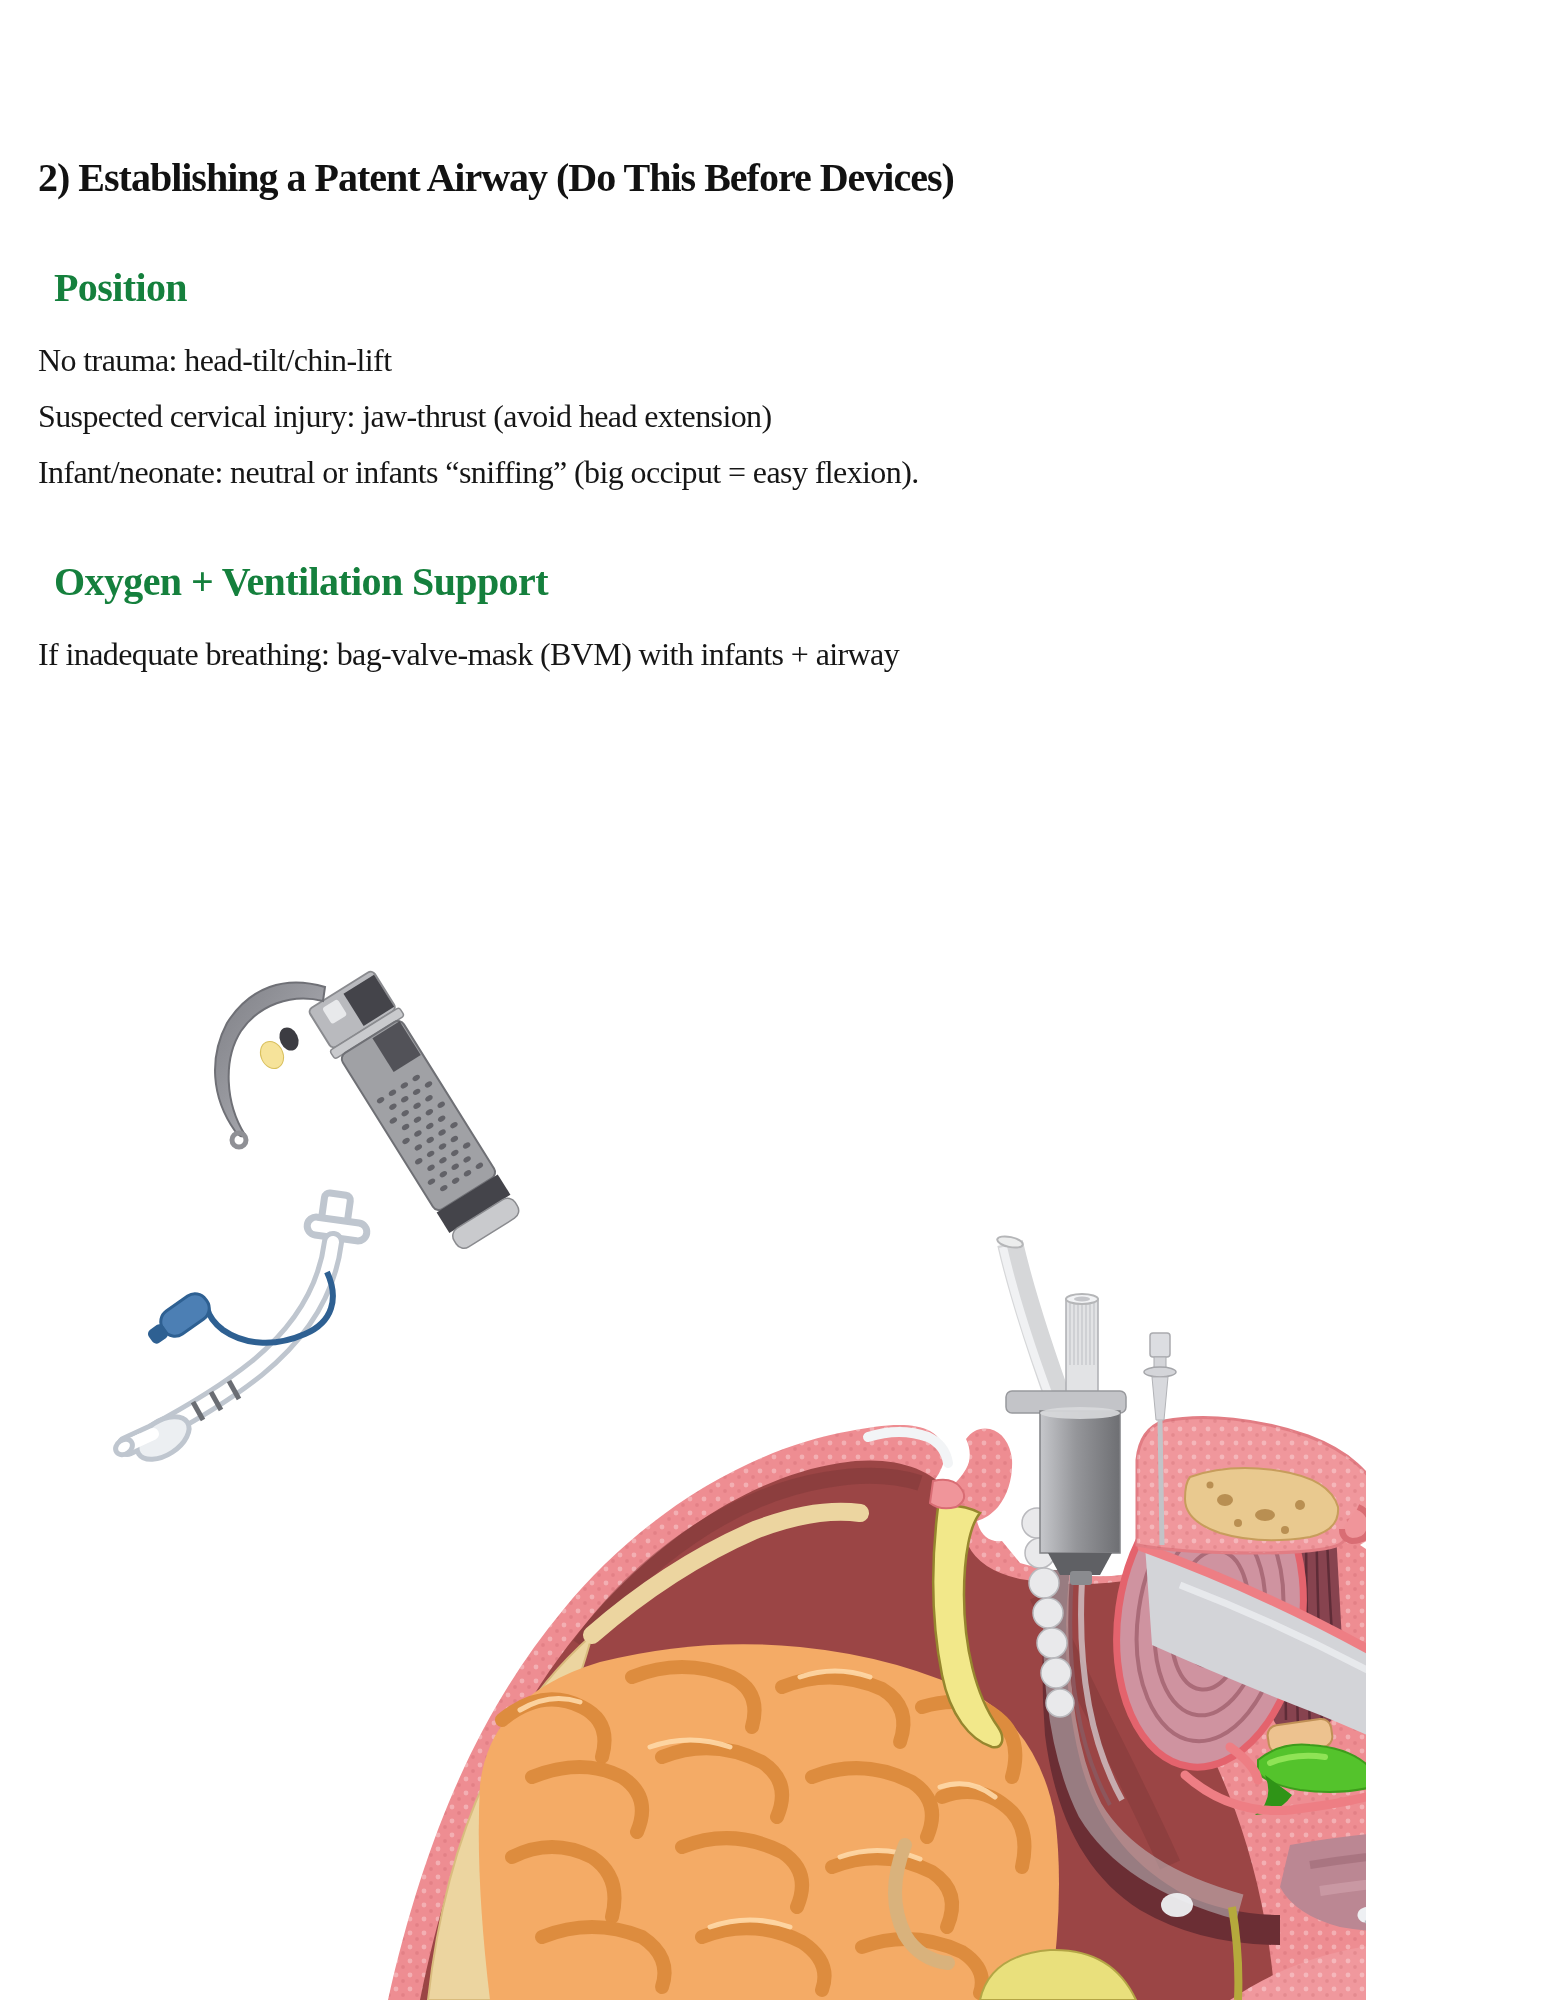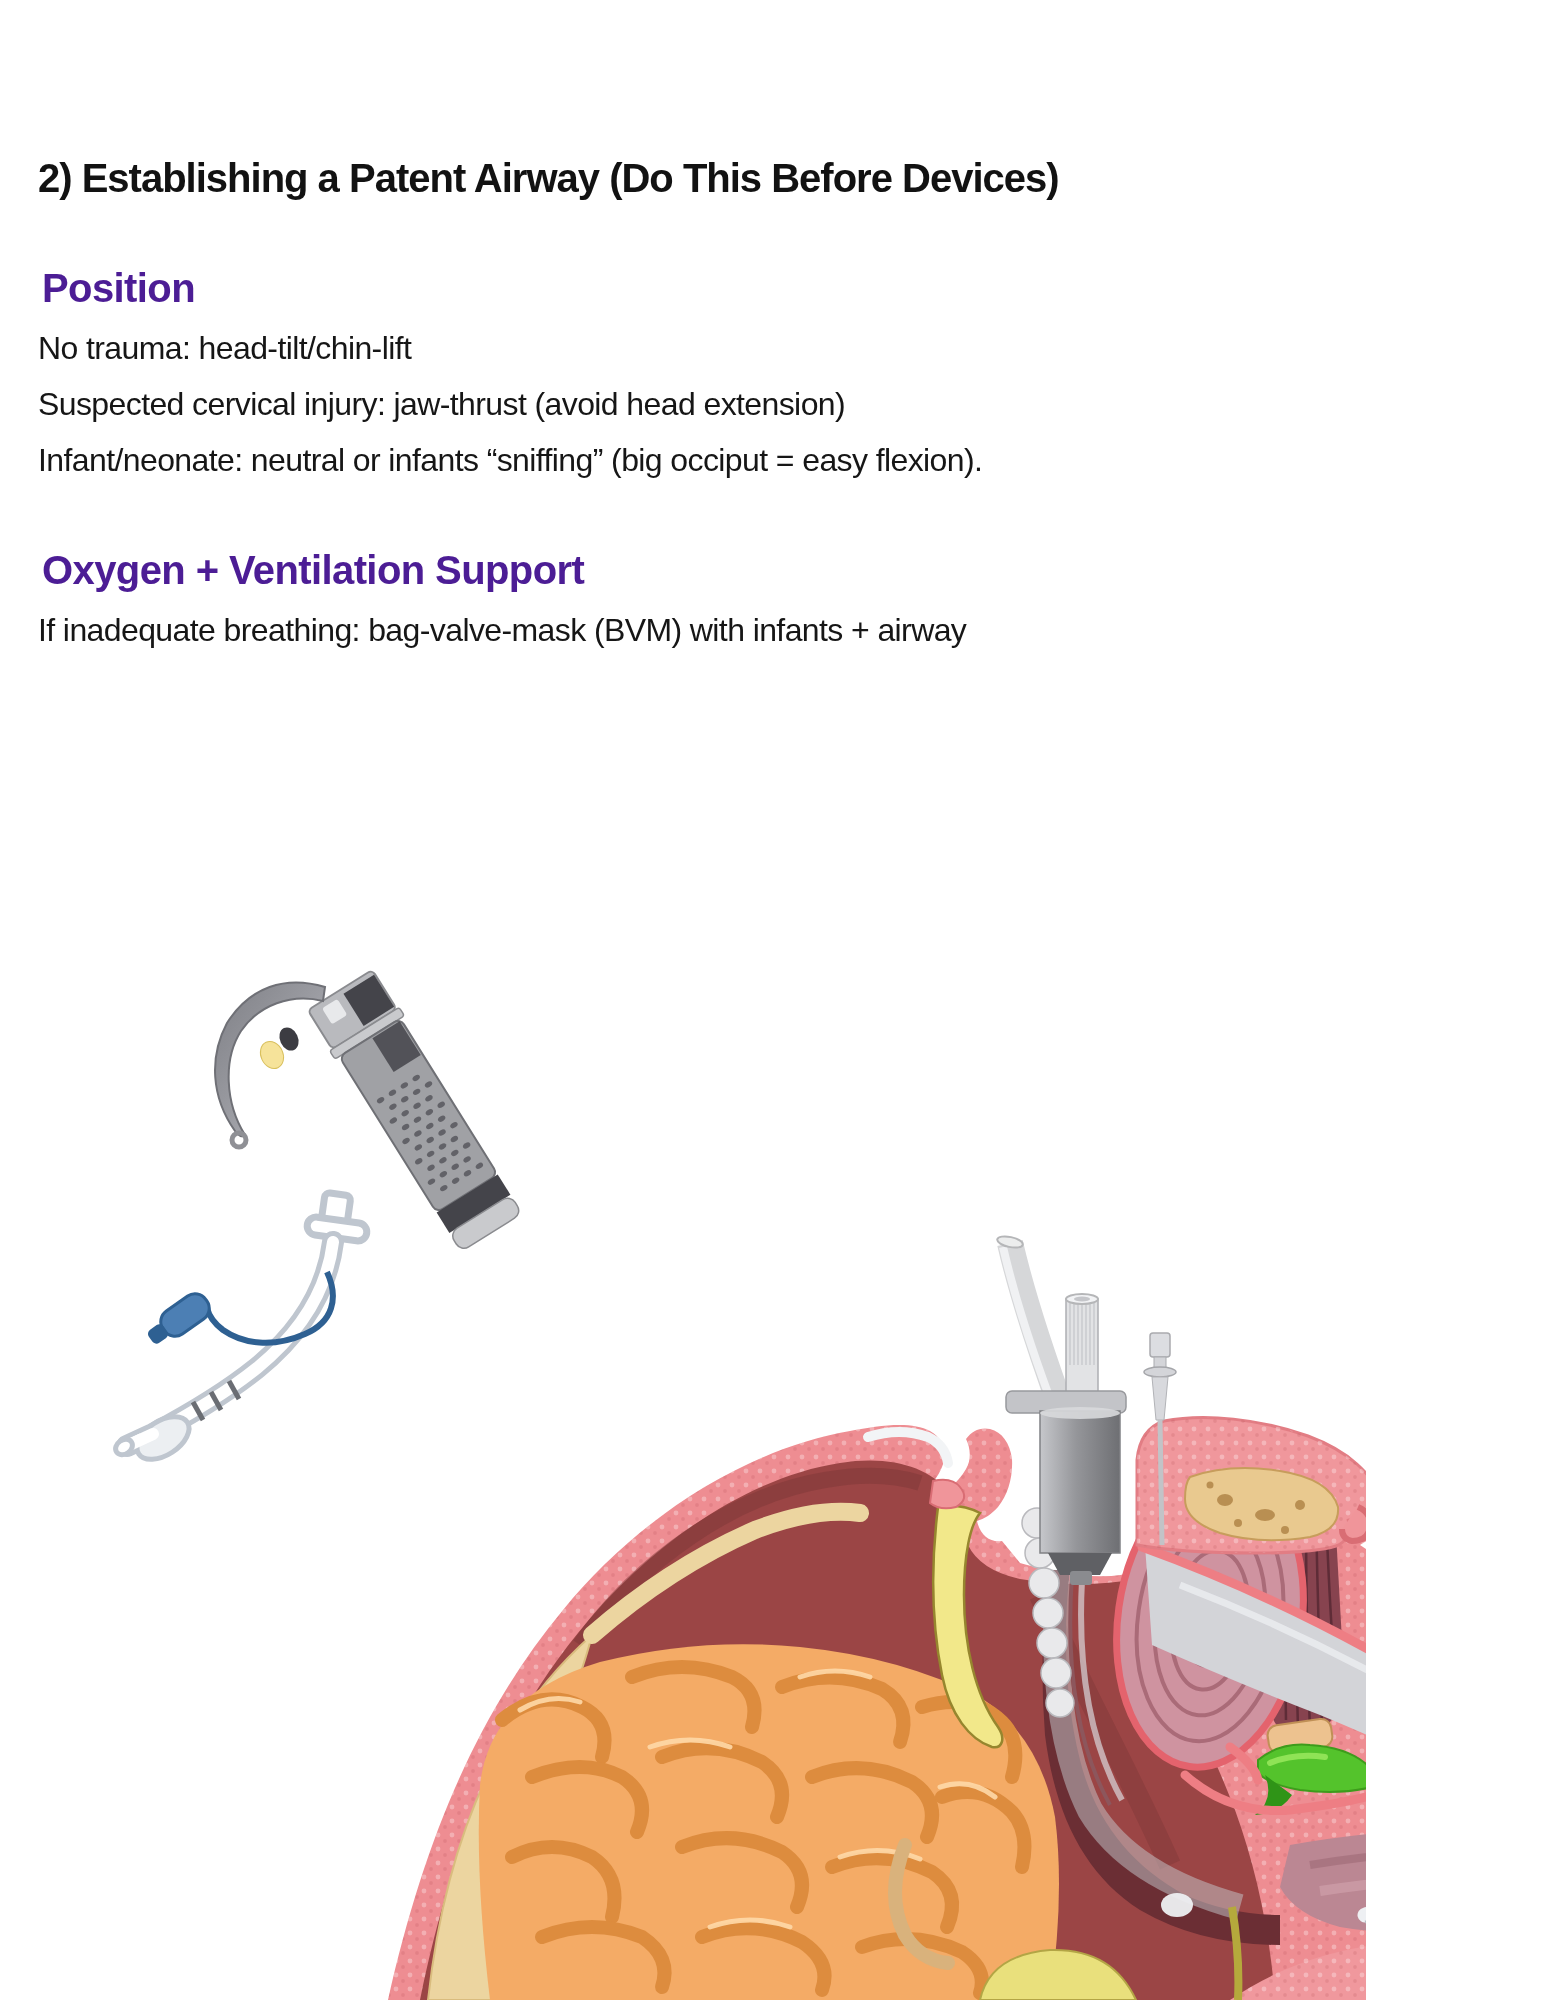--- a/index.html
+++ b/index.html
@@ -1,30 +1,30 @@
 <!DOCTYPE html>
 <html><head>
 <meta charset="utf-8">
 <style>
   html,body{margin:0;padding:0;background:#ffffff;}
   .page{
     position:relative;
     width:1366px;height:2000px;
     background:#ffffff;
     overflow:hidden;
-    font-family:Liberation Sans, sans-serif;
+    font-family:Liberation Serif, serif;
     color:#161616;
   }
   .textblock{position:absolute;left:38px;top:150px;width:1500px;}
   .main-heading{
     font-size:40px;font-weight:bold;line-height:56px;margin:0 0 54px 0;
     letter-spacing:-1px;color:#121212;
   }
   .sec{margin:0 0 54px 0;}
-  .sec-title{font-size:40px;font-weight:bold;line-height:56px;margin:4px;letter-spacing:-0.6px;color:#4c1d95;}
+  .sec-title{font-size:40px;font-weight:bold;line-height:56px;margin:16px;letter-spacing:-0.6px;color:#15803d;}
   .line{font-size:32px;line-height:56px;letter-spacing:-0.6px;white-space:nowrap;}
   .illus{position:absolute;}
   svg{display:block;}
 </style>
 </head>
 <body>
 
 <div class="page">
 
   <div class="textblock">

